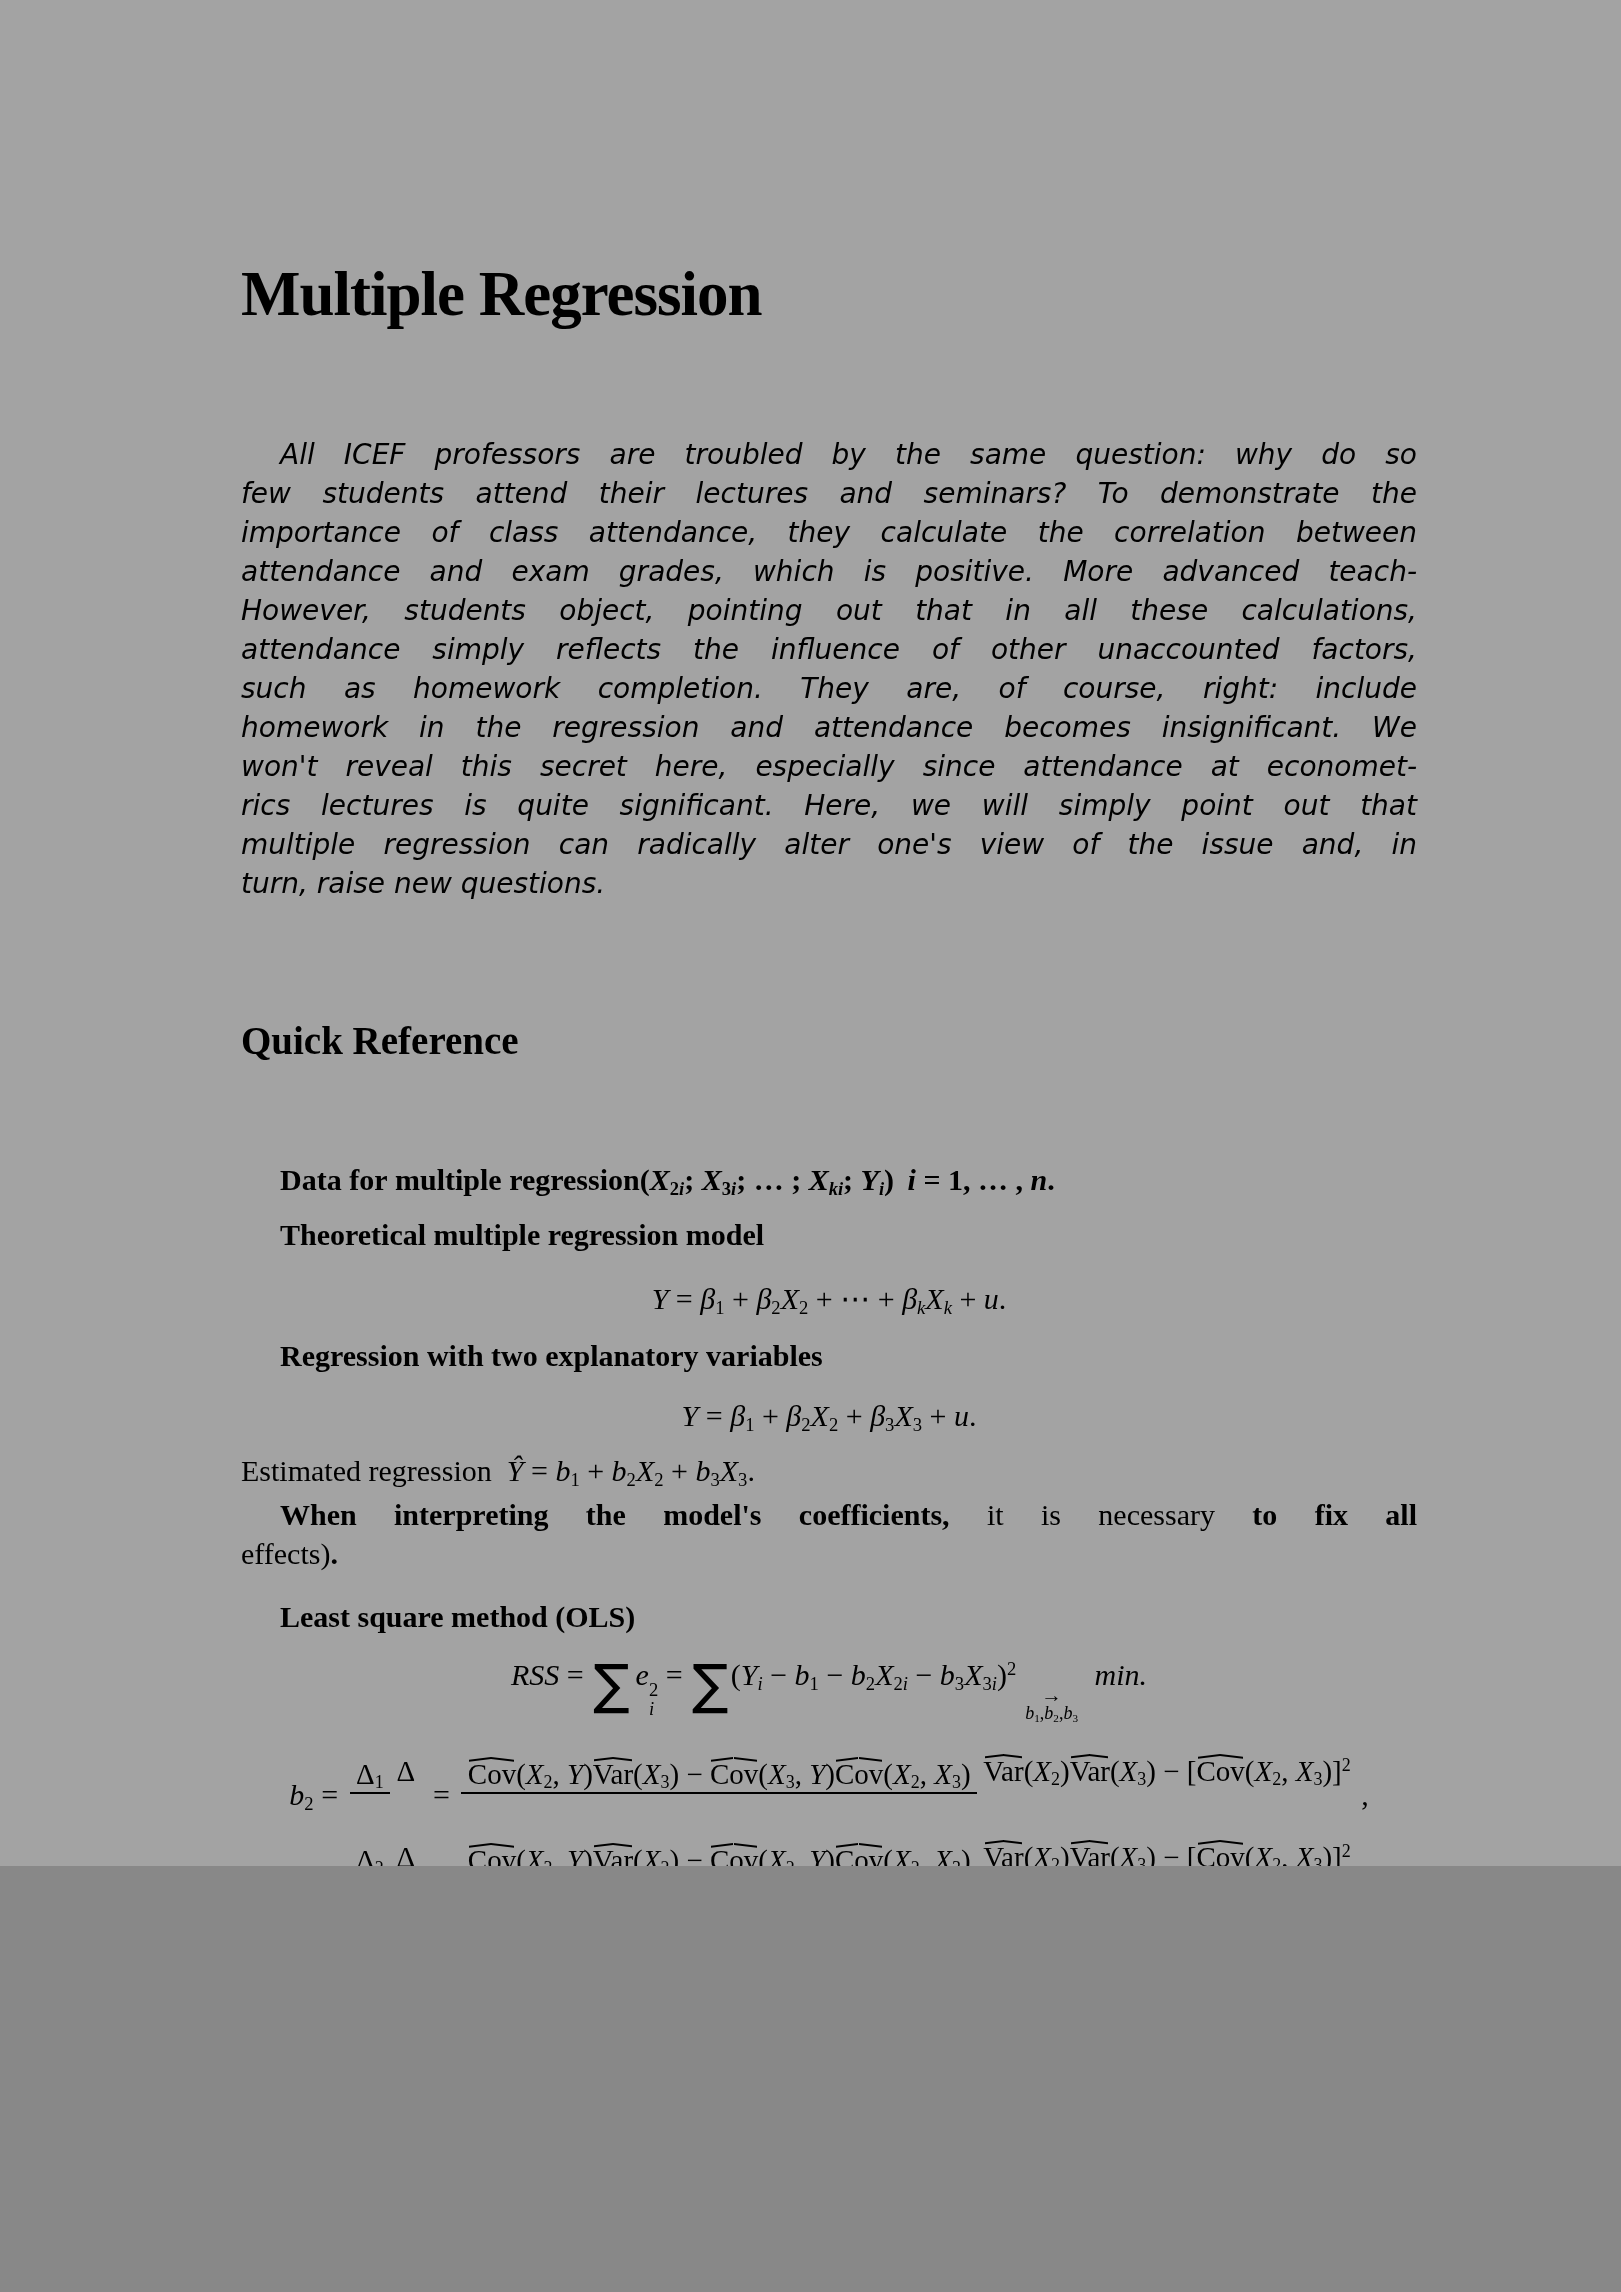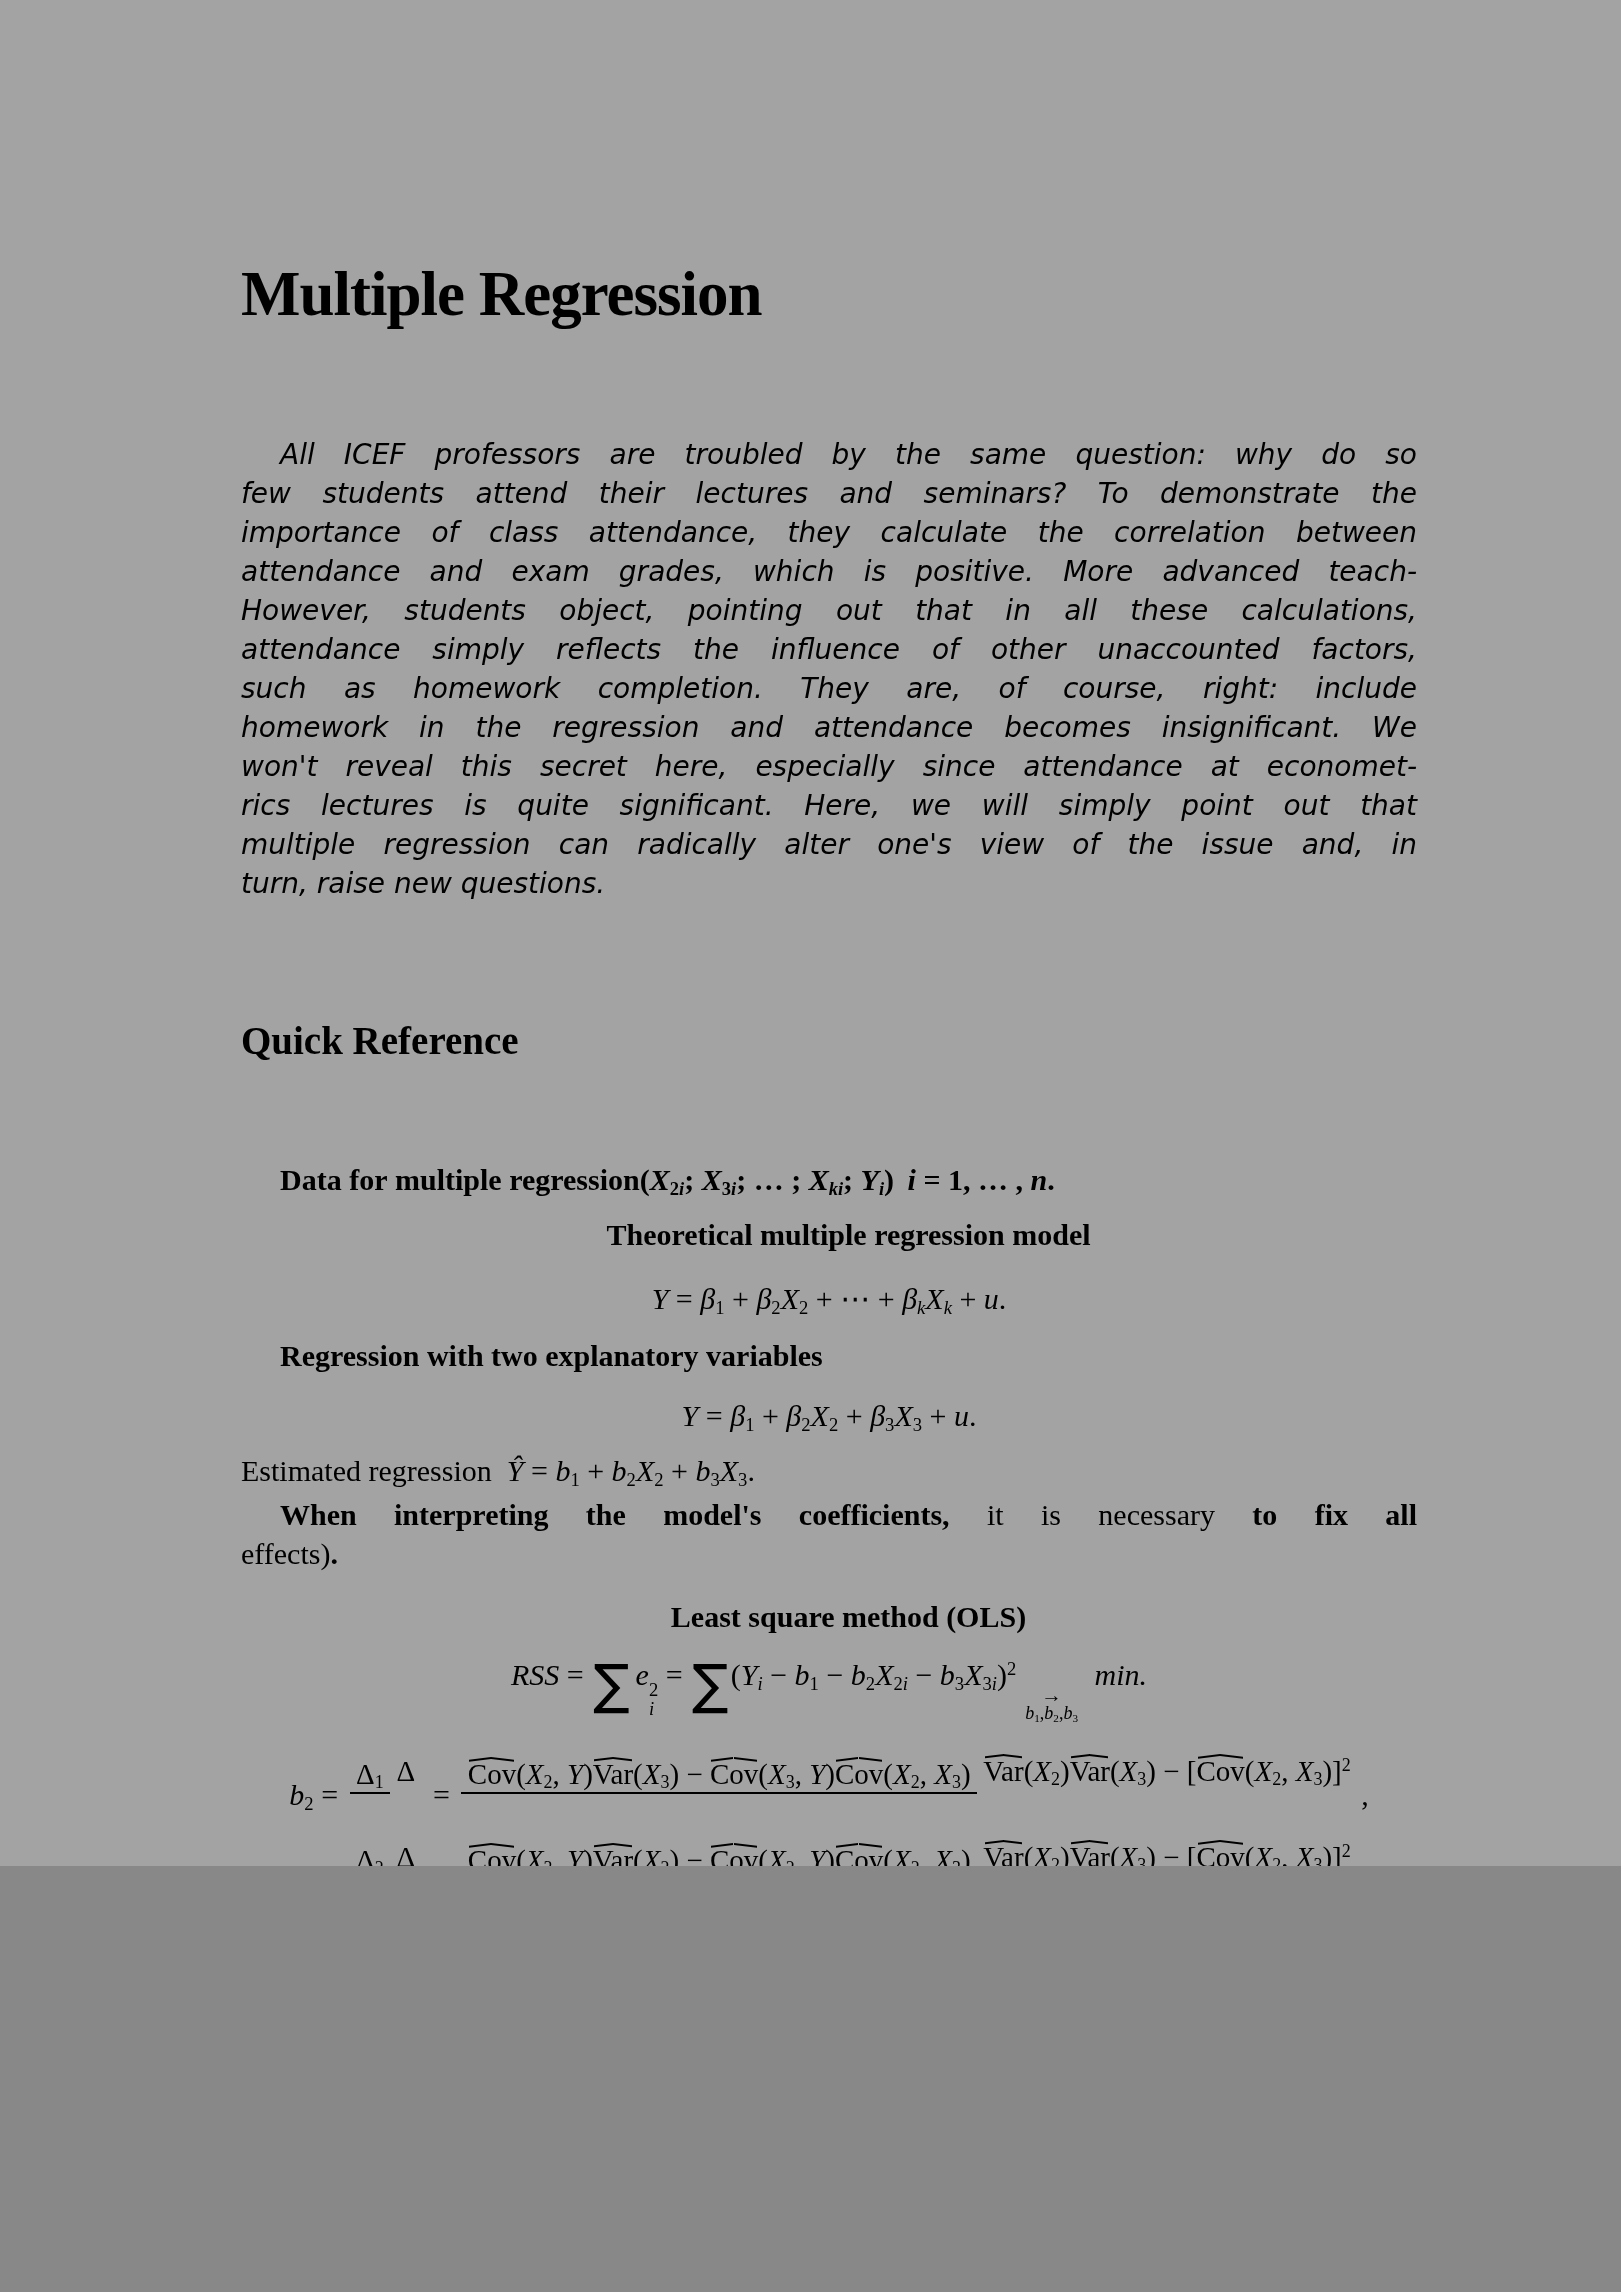--- a/index.html
+++ b/index.html
@@ -30,21 +30,21 @@
   .jline.first{text-indent:39px;}
   .jline.last{text-align-last:left;}
 
   .section-heading{
     margin-top:116px;
     font-size:39px;line-height:43px;font-weight:bold;
   }
 
   .serif-line{font-size:30px;line-height:39px;}
   .ind{padding-left:39px;font-weight:bold;}
-  .bold{font-weight:bold;text-align:center;}
+  .bold{font-weight:bold;}
 
   .data-line{margin-top:98px;}
   .model-h{margin-top:15.7px;}
   .model-f{margin-top:23.5px;}
   .twovars-l{margin-top:15.7px;}
   .twovars-f{margin-top:19.6px;}
   .est-l{margin-top:13.7px;}
   .interp{margin-top:5px;font-size:30px;line-height:39px;}
   .ols-h{margin-top:23.5px;}
   .rss-f{margin-top:5.9px;padding:11.8px 0 15.7px;}

